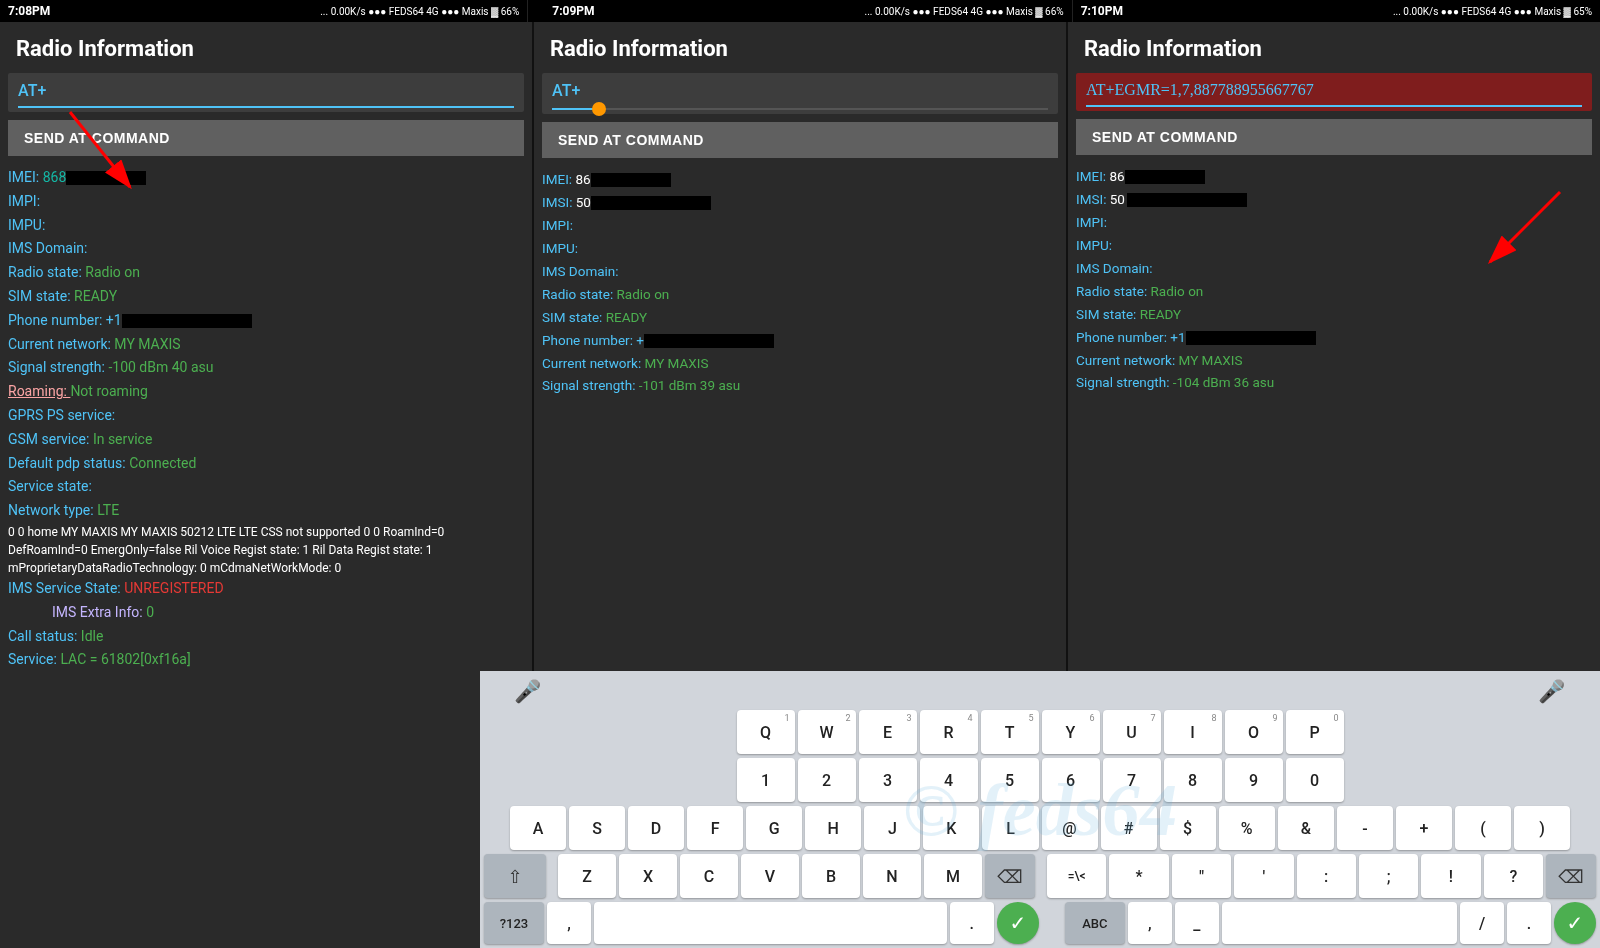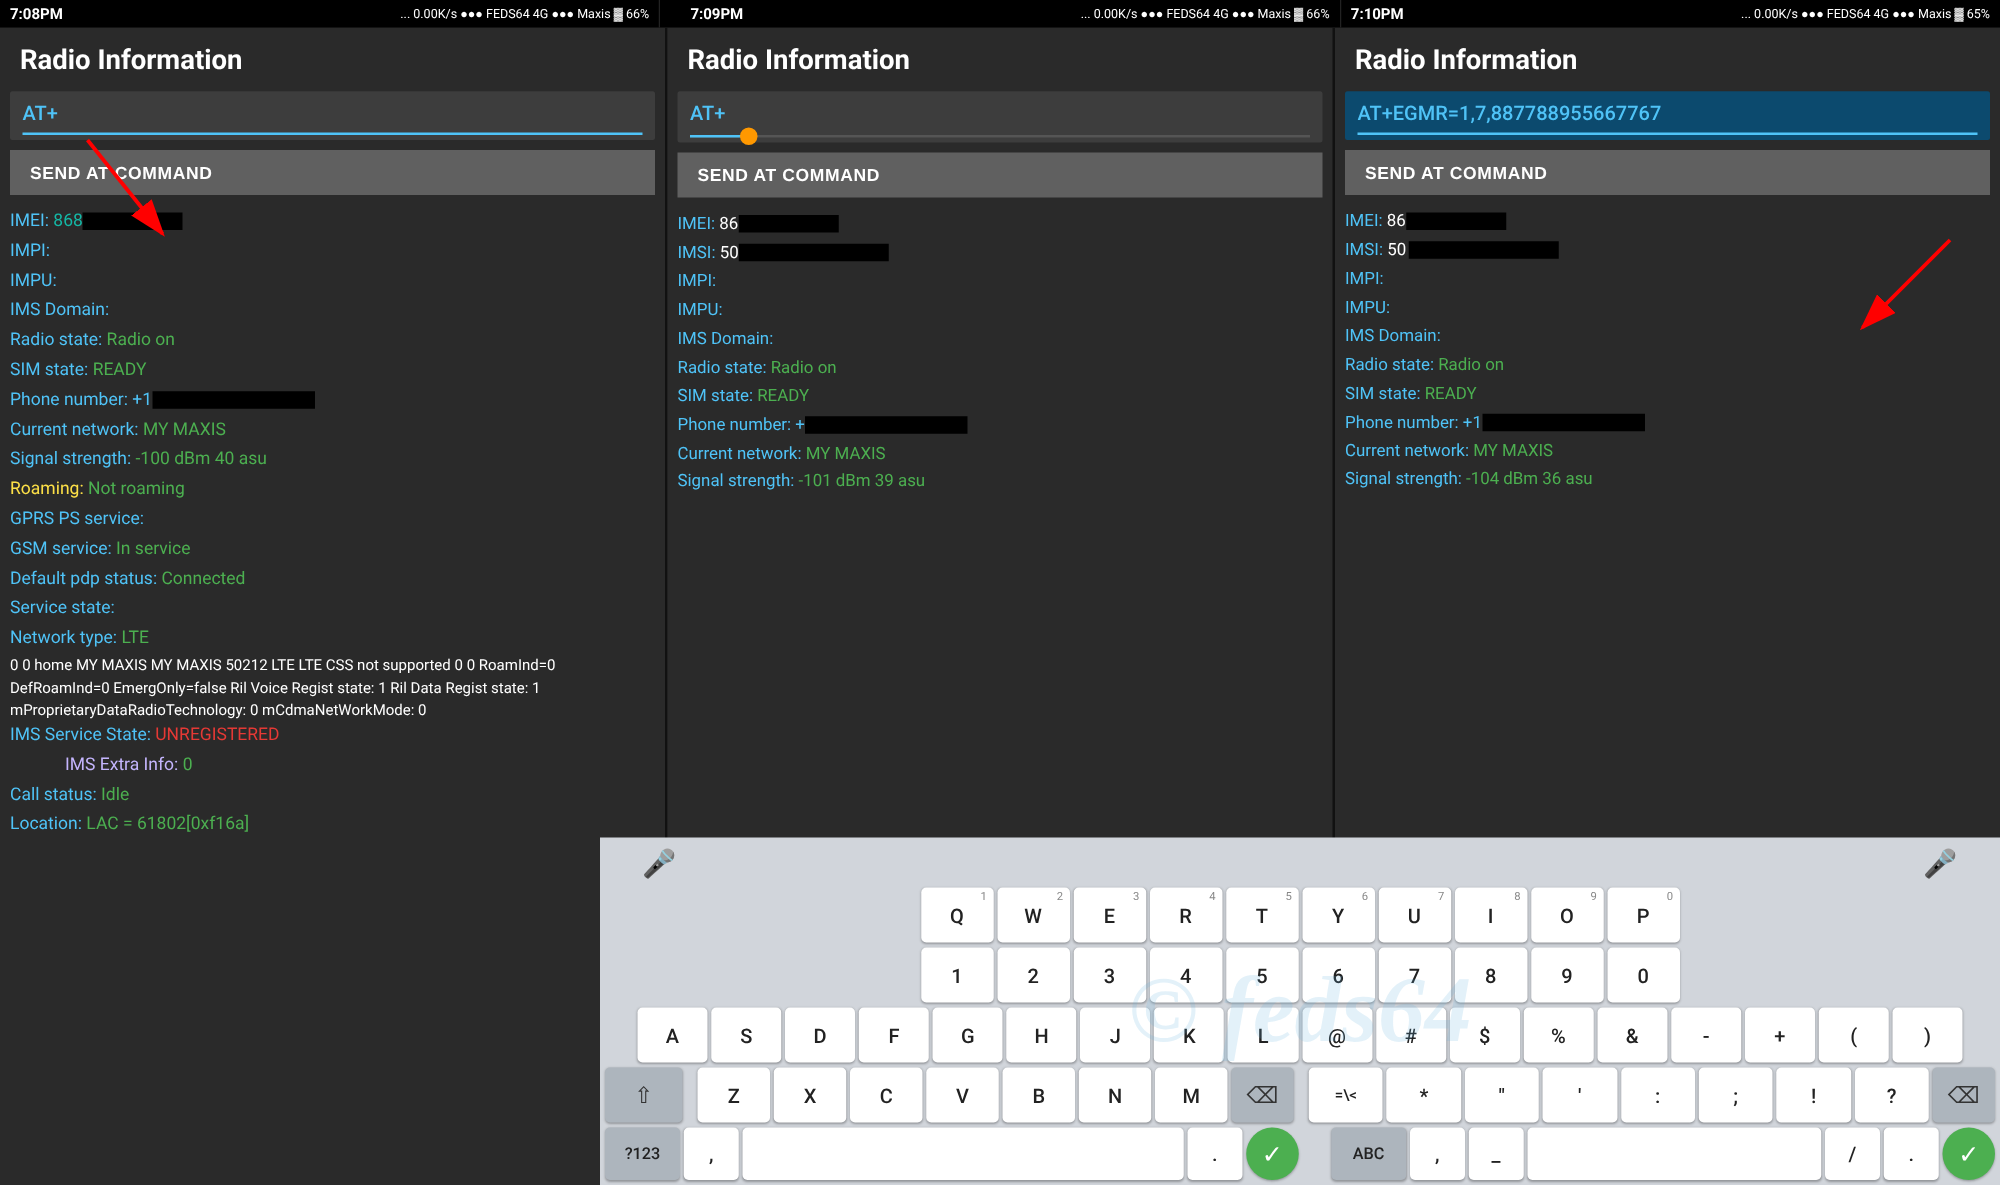--- a/index.html
+++ b/index.html
@@ -64,31 +64,31 @@
       <div style="padding:4px 8px;overflow-y:auto;flex:1;font-size:13.5px;line-height:1.7;">
         <div class="info-line"><span class="info-label" style="color:#4fc3f7;">IMEI: </span><span style="color:#14b8a6;">868</span><span style="display:inline-block;background:#000;color:#000;min-width:80px;height:14px;vertical-align:middle;"></span></div>
         <div class="info-line"><span class="info-label" style="color:#4fc3f7;">IMPI:</span></div>
         <div class="info-line"><span class="info-label" style="color:#4fc3f7;">IMPU:</span></div>
         <div class="info-line"><span class="info-label" style="color:#4fc3f7;">IMS Domain:</span></div>
         <div class="info-line"><span class="info-label" style="color:#4fc3f7;">Radio state: </span><span style="color:#4caf50;">Radio on</span></div>
         <div class="info-line"><span class="info-label" style="color:#4fc3f7;">SIM state: </span><span style="color:#4caf50;">READY</span></div>
         <div class="info-line"><span class="info-label" style="color:#4fc3f7;">Phone number: </span><span style="color:#4fc3f7;">+1</span><span style="display:inline-block;background:#000;color:#000;min-width:130px;height:14px;vertical-align:middle;"></span></div>
         <div class="info-line"><span class="info-label" style="color:#4fc3f7;">Current network: </span><span style="color:#4caf50;">MY MAXIS</span></div>
         <div class="info-line"><span class="info-label" style="color:#4fc3f7;">Signal strength: </span><span style="color:#4caf50;">-100 dBm  40 asu</span></div>
-        <div class="info-line"><span class="info-label" style="color:#fde047;">Roaming: </span><span style="color:#4caf50;">Not roaming</span></div>
+        <div class="info-line"><span class="info-label" style="color:#fca5a5;text-decoration:underline;">Roaming: </span><span style="color:#4caf50;">Not roaming</span></div>
         <div class="info-line"><span class="info-label" style="color:#4fc3f7;">GPRS PS service:</span></div>
         <div class="info-line"><span class="info-label" style="color:#4fc3f7;">GSM service: </span><span style="color:#4caf50;">In service</span></div>
         <div class="info-line"><span class="info-label" style="color:#4fc3f7;">Default pdp status: </span><span style="color:#4caf50;">Connected</span></div>
         <div class="info-line"><span class="info-label" style="color:#4fc3f7;">Service state:</span></div>
         <div class="info-line"><span class="info-label" style="color:#4fc3f7;">Network type: </span><span style="color:#4caf50;">LTE</span></div>
         <div class="info-line" style="color:#fff;font-size:12px;line-height:1.5;">0 0 home MY MAXIS MY MAXIS 50212  LTE LTE CSS not supported 0 0 RoamInd=0 DefRoamInd=0 EmergOnly=false Ril Voice Regist state: 1 Ril Data Regist state: 1 mProprietaryDataRadioTechnology: 0 mCdmaNetWorkMode: 0</div>
         <div class="info-line"><span class="info-label" style="color:#4fc3f7;">IMS Service State: </span><span style="color:#e53935;">UNREGISTERED</span></div>
         <div class="info-line"><span class="info-label" style="color:#c4b5fd;margin-left:44px;">IMS Extra Info: </span><span style="color:#4caf50;">0</span></div>
         <div class="info-line"><span class="info-label" style="color:#4fc3f7;">Call status: </span><span style="color:#4caf50;">Idle</span></div>
-        <div class="info-line"><span class="info-label" style="color:#4fc3f7;">Location: </span><span style="color:#4caf50;">LAC = 61802[0xf16a]</span></div>
+        <div class="info-line"><span class="info-label" style="color:#4fc3f7;">Service: </span><span style="color:#4caf50;">LAC = 61802[0xf16a]</span></div>
       </div>
     </div>
 
     <div style="flex:1;background:#2a2a2a;border-right:2px solid #111;display:flex;flex-direction:column;overflow:hidden;position:relative;">
       <div style="color:#fff;font-size:22px;font-weight:bold;padding:14px 16px 8px;">Radio Information</div>
 
       <div style="background:#3d3d3d;margin:4px 8px 2px;padding:8px 10px 4px;border-radius:2px;">
         <div style="color:#4fc3f7;font-size:16px;font-weight:500;">AT+</div>
         <div style="height:2px;background:#555;margin-top:8px;position:relative;">
           <div style="height:2px;background:#4fc3f7;width:10%;"></div>
@@ -108,21 +108,21 @@
         <div><span style="color:#4fc3f7;">SIM state: </span><span style="color:#4caf50;">READY</span></div>
         <div><span style="color:#4fc3f7;">Phone number: </span><span style="color:#4fc3f7;">+</span><span style="display:inline-block;background:#000;color:#000;min-width:130px;height:14px;vertical-align:middle;"></span></div>
         <div><span style="color:#4fc3f7;">Current network: </span><span style="color:#4caf50;">MY MAXIS</span></div>
         <div><span style="color:#4fc3f7;">Signal strength: </span><span style="color:#4caf50;">-101 dBm  39 asu</span></div>
       </div>
     </div>
 
     <div style="flex:1;background:#2a2a2a;display:flex;flex-direction:column;overflow:hidden;position:relative;">
       <div style="color:#fff;font-size:22px;font-weight:bold;padding:14px 16px 8px;">Radio Information</div>
 
-      <div style="background:#0c4a6e;margin:4px 8px 2px;padding:8px 10px 4px;border-radius:2px;">
+      <div style="background:#7f1d1d;margin:4px 8px 2px;padding:8px 10px 4px;border-radius:2px;font-family:Liberation Serif, serif;">
         <div style="color:#4fc3f7;font-size:16px;font-weight:500;white-space:nowrap;overflow:hidden;">AT+EGMR=1,7,887788955667767</div>
         <div style="height:2px;background:#4fc3f7;margin-top:6px;"></div>
       </div>
 
       <svg style="position:absolute;top:160px;right:10px;width:180px;height:120px;z-index:10;pointer-events:none;" viewBox="0 0 180 120">
         <defs>
           <marker id="arrowhead3" markerWidth="10" markerHeight="7" refX="9" refY="3.5" orient="auto">
             <polygon points="0 0, 10 3.5, 0 7" fill="red"></polygon>
           </marker>
         </defs>

